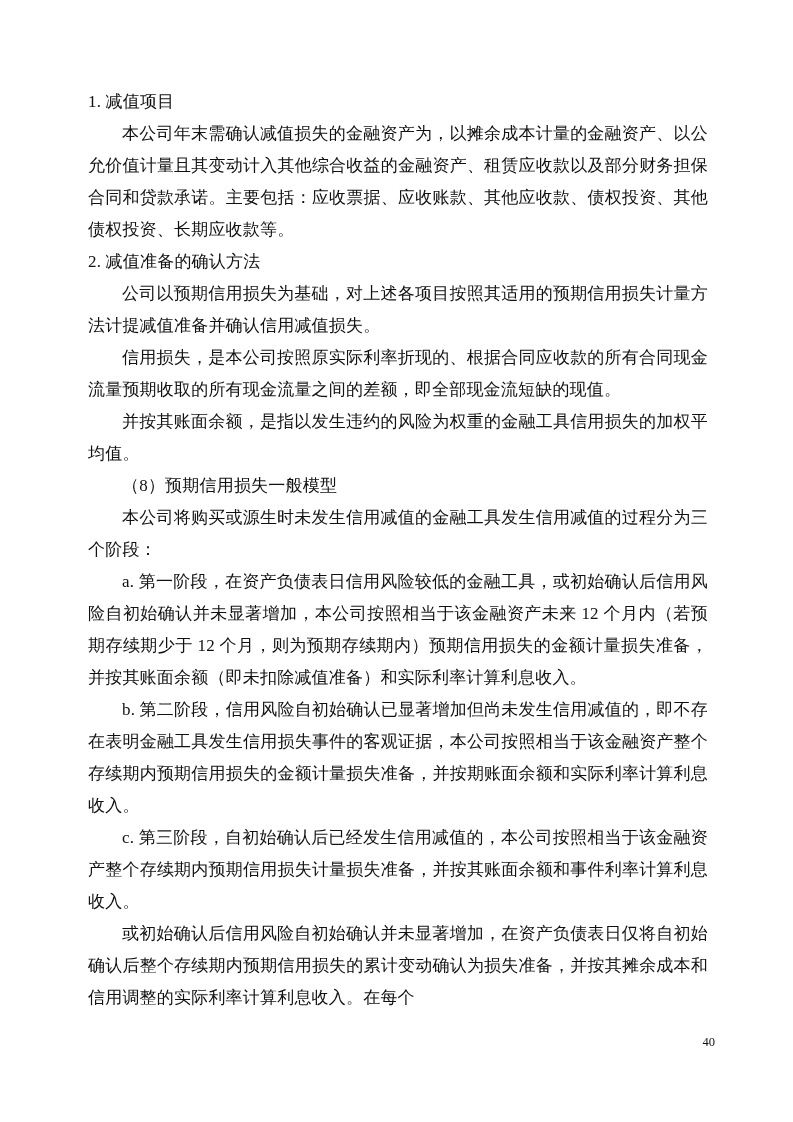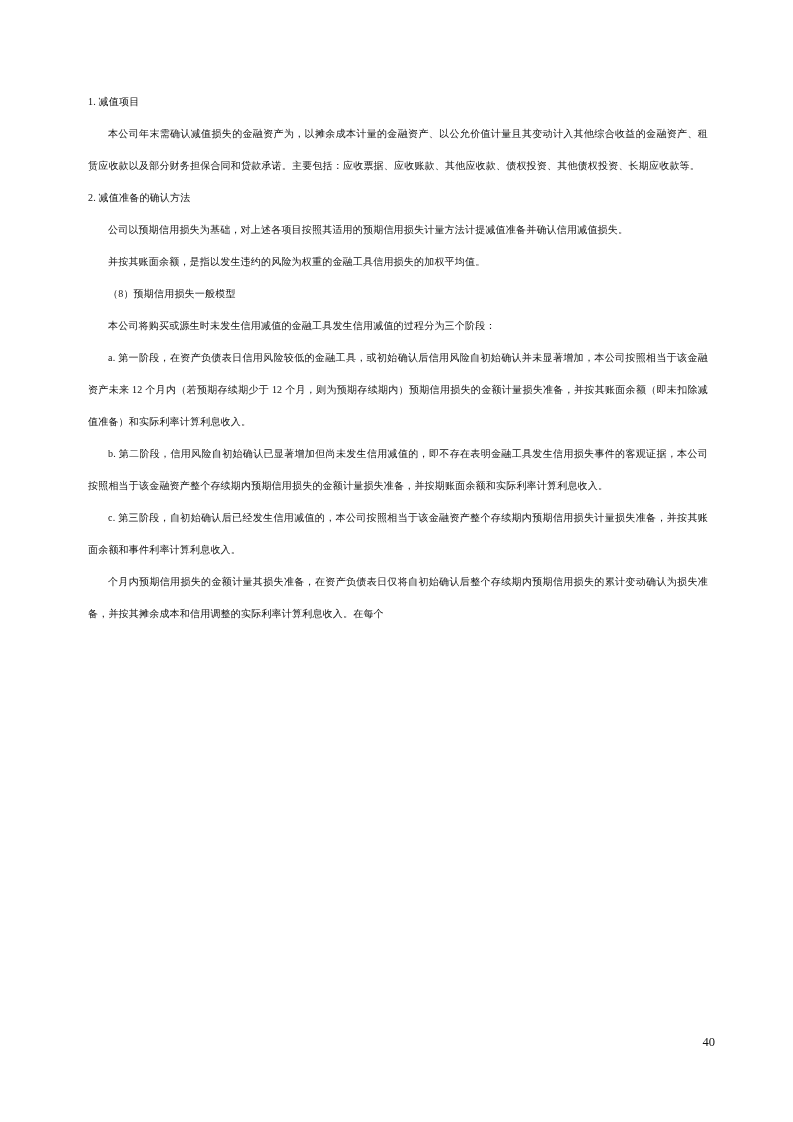--- a/index.html
+++ b/index.html
@@ -20,21 +20,21 @@
     overflow: hidden;
   }
   .content {
     position: absolute;
     left: 88px;
     top: 86px;
     width: 620px;
   }
   p.para {
     margin: 0 0 0 0;
-    font-size: 10px;
+    font-size: 17px;
     line-height: 32px;
     text-align: justify;
     text-justify: inter-ideograph;
     color: #111111;
     text-indent: 2em;
     letter-spacing: 0.2px;
   }
   p.para.noindent {
     text-indent: 0;
   }
@@ -50,22 +50,23 @@
 </style>
 </head>
 <body>
 
 <div class="page">
   <div class="content">
     <p class="para noindent">1. 减值项目</p>
     <p class="para">本公司年末需确认减值损失的金融资产为，以摊余成本计量的金融资产、以公允价值计量且其变动计入其他综合收益的金融资产、租赁应收款以及部分财务担保合同和贷款承诺。主要包括：应收票据、应收账款、其他应收款、债权投资、其他债权投资、长期应收款等。</p>
     <p class="para noindent">2. 减值准备的确认方法</p>
     <p class="para">公司以预期信用损失为基础，对上述各项目按照其适用的预期信用损失计量方法计提减值准备并确认信用减值损失。</p>
+    <p class="para">信用损失，是本公司按照原实际利率折现的、根据合同应收款的所有合同现金流量预期收取的所有现金流量之间的差额，即全部现金流短缺的现值。</p>
     <p class="para">并按其账面余额，是指以发生违约的风险为权重的金融工具信用损失的加权平均值。</p>
     <p class="para">（8）预期信用损失一般模型</p>
     <p class="para">本公司将购买或源生时未发生信用减值的金融工具发生信用减值的过程分为三个阶段：</p>
     <p class="para">a. 第一阶段，在资产负债表日信用风险较低的金融工具，或初始确认后信用风险自初始确认并未显著增加，本公司按照相当于该金融资产未来 12 个月内（若预期存续期少于 12 个月，则为预期存续期内）预期信用损失的金额计量损失准备，并按其账面余额（即未扣除减值准备）和实际利率计算利息收入。</p>
     <p class="para">b. 第二阶段，信用风险自初始确认已显著增加但尚未发生信用减值的，即不存在表明金融工具发生信用损失事件的客观证据，本公司按照相当于该金融资产整个存续期内预期信用损失的金额计量损失准备，并按期账面余额和实际利率计算利息收入。</p>
     <p class="para">c. 第三阶段，自初始确认后已经发生信用减值的，本公司按照相当于该金融资产整个存续期内预期信用损失计量损失准备，并按其账面余额和事件利率计算利息收入。</p>
-    <p class="para">个月内预期信用损失的金额计量其损失准备，在资产负债表日仅将自初始确认后整个存续期内预期信用损失的累计变动确认为损失准备，并按其摊余成本和信用调整的实际利率计算利息收入。在每个</p>
+    <p class="para">或初始确认后信用风险自初始确认并未显著增加，在资产负债表日仅将自初始确认后整个存续期内预期信用损失的累计变动确认为损失准备，并按其摊余成本和信用调整的实际利率计算利息收入。在每个</p>
   </div>
   <div class="page-number">40</div>
 </div>
 
 </body></html>

